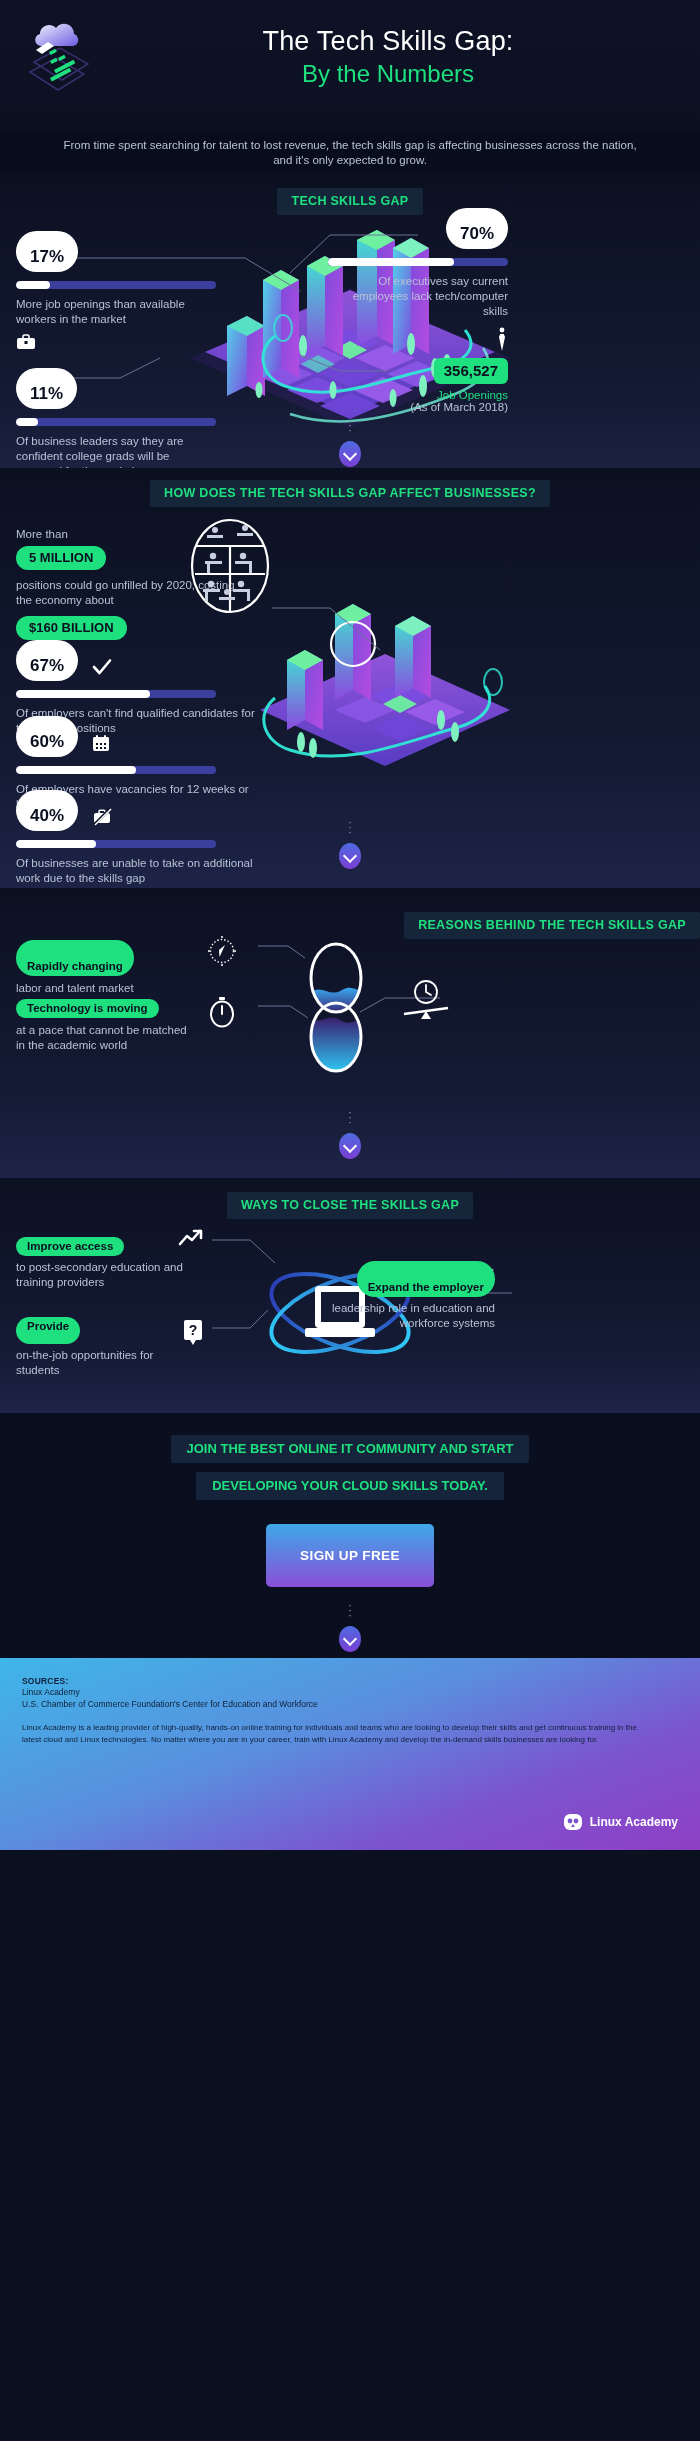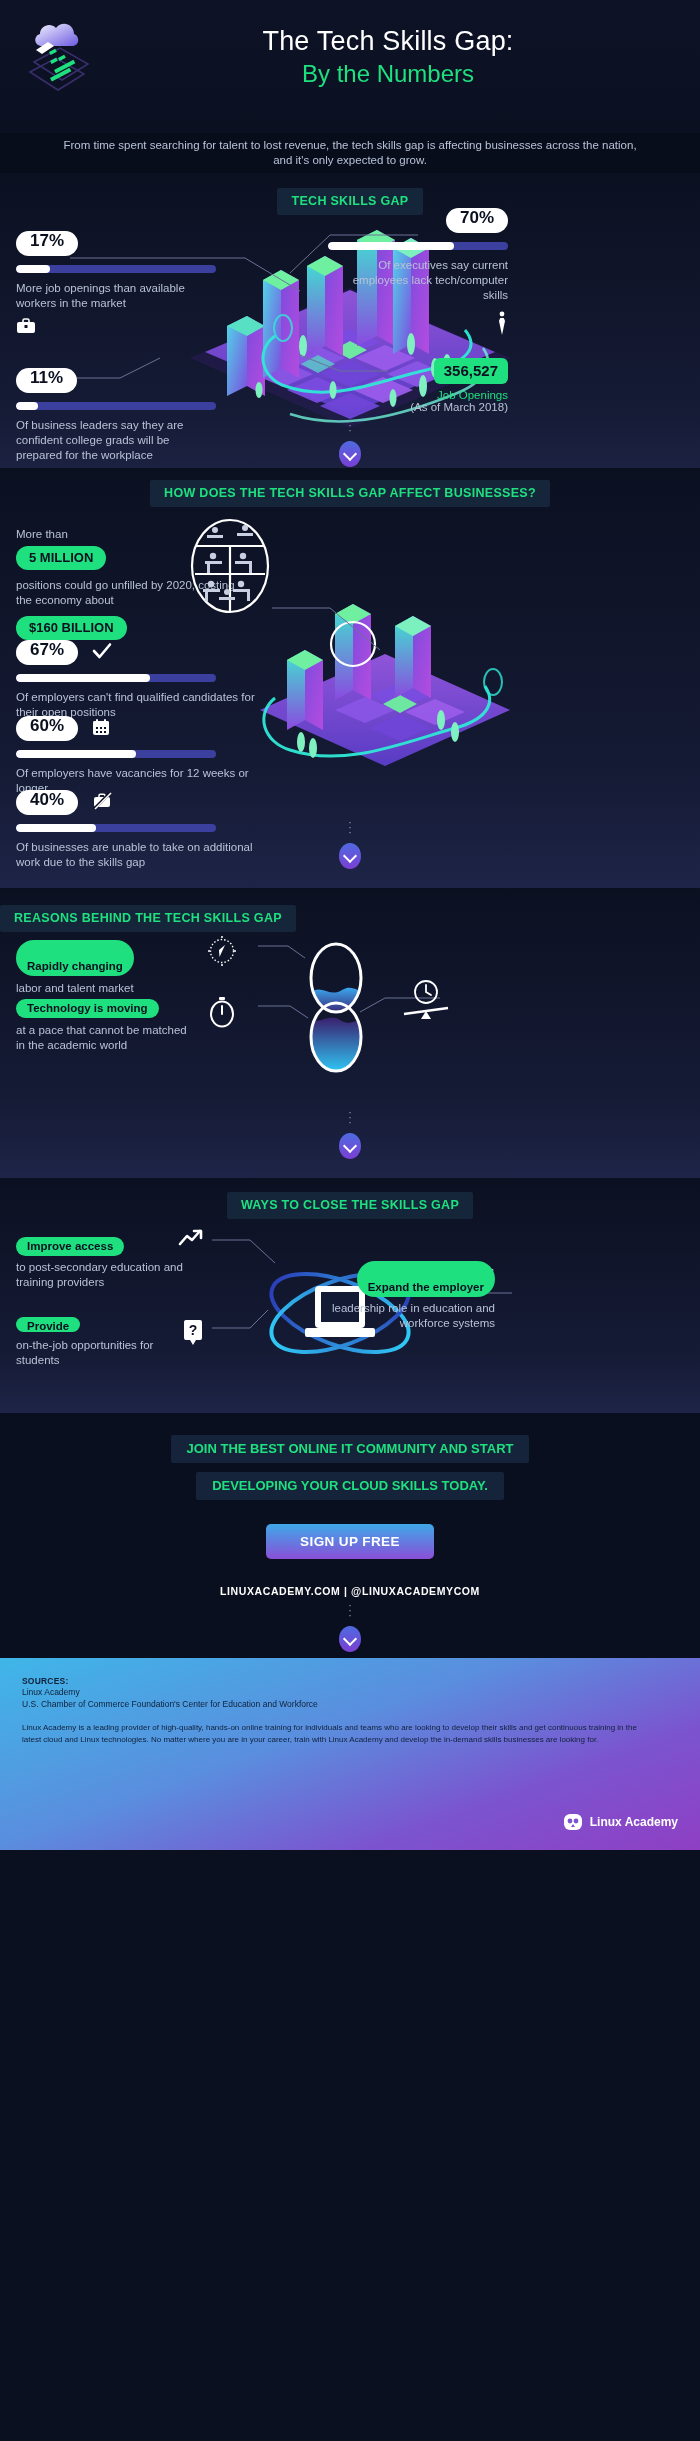--- a/index.html
+++ b/index.html
@@ -13,21 +13,21 @@
   .sect { position:relative; width:700px; }
   .sec-title {
     display:inline-block; background:#16263a; color:#1fe07f;
     font-size:12.5px; font-weight:700; letter-spacing:.3px;
     padding:6px 14px 7px; border-radius:2px;
   }
   .center { text-align:center; }
   .pct-pill {
     display:inline-flex; align-items:center; justify-content:center;
     background:#fff; color:#0b1021; font-weight:800;
-    font-size:17px; border-radius:999px; padding:0 14px 5px; min-width:56px;
+    font-size:17px; border-radius:999px; padding:16px 14px 5px; min-width:56px;
   }
   .bar { height:8px; border-radius:999px; background:#3b3f9e; position:relative; overflow:hidden; }
   .bar > i { position:absolute; left:0; top:0; bottom:0; background:#fff; border-radius:999px; display:block; }
   .stat-desc { font-size:11.5px; line-height:15px; color:#b8c2d6; }
   .green-pill {
     display:inline-block; background:#1fe07f; color:#0b1021;
     font-weight:800; border-radius:999px; padding:4px 13px 5px; font-size:13px;
   }
   .ico { display:inline-block; vertical-align:middle; }
   svg { display:block; }
@@ -87,21 +87,21 @@
   #bigmoney .post { font-size:11.5px; color:#b8c2d6; margin-top:7px; }
   #office-circle { position:absolute; left:185px; top:48px; width:90px; height:100px; }
   #city2 { position:absolute; left:235px; top:112px; width:290px; height:210px; }
   .stat-row { position:absolute; left:16px; width:250px; }
   #st-67 { top:172px; }
   #st-60 { top:248px; }
   #st-40 { top:322px; }
 
   
   #s3 { height:290px; background:linear-gradient(180deg,#0b1021 0%,#151b35 72%,#1d2447 100%); }
-  #s3-title { position:absolute; left:0; right:0; top:17px; text-align:left; }
+  #s3-title { position:absolute; left:0; right:0; top:24px; text-align:right; }
   #hourglass { position:absolute; left:300px; top:52px; width:72px; height:135px; }
   .reason { position:absolute; width:175px; }
   #r1 { left:16px; top:52px; }
   #r2 { left:16px; top:110px; }
   #r3 { left:345px; top:70px; width:165px; text-align:right; }
   .reason .body { font-size:11.5px; line-height:15px; color:#b8c2d6; margin-top:5px; }
 
   
   #s4 { height:235px; background:linear-gradient(180deg,#0b1021 0%,#151b35 75%,#1d2447 100%); }
   #s4-title { position:absolute; left:0; right:0; top:14px; text-align:center; }
@@ -113,21 +113,21 @@
   .way .body { font-size:11.5px; line-height:15px; color:#b8c2d6; margin-top:4px; }
 
   
   #cta { height:190px; background:#0a0f1f; position:relative; }
   .cta-line { display:inline-block; background:#15243a; color:#1fe07f;
     font-size:13px; font-weight:700; padding:6px 16px 7px; border-radius:2px; }
   #signup {
     display:inline-block; border:none; cursor:pointer;
     background:linear-gradient(180deg,#3ea8e8 0%,#8a4fd8 100%);
     color:#fff; font-weight:800; font-size:13.5px; letter-spacing:.4px;
-    padding:10px 34px; border-radius:5px;
+    padding:24px 34px; border-radius:5px;
   }
   #handles { font-size:10.5px; font-weight:800; letter-spacing:.6px; color:#fff; }
 
   
   #foot-div { height:55px; background:#0a0f1f; position:relative; }
   #footer {
     height:192px; position:relative;
     background:linear-gradient(160deg,#3fb6e8 0%,#5a8ede 42%,#7b54cf 72%,#8f3fc4 100%);
     color:#10203a; padding:18px 22px;
   }
@@ -620,21 +620,21 @@
         <path d="M6 9.5V14c0 1.8 3.2 3 7 3s7-1.2 7-3V9.5" fill="none" stroke="#fff" stroke-width="1.6"></path>
         <path d="M3 7.6v6" stroke="#fff" stroke-width="1.5"></path>
       </svg>
   </span>
 
   <div class="way" id="w1">
     <span class="green-pill" style="font-size:11.5px;padding:3px 11px 4px">Improve access</span>
     <div class="body">to post-secondary education and training providers</div>
   </div>
   <div class="way" id="w2">
-    <span class="green-pill" style="font-size:11.5px;padding:3px 11px 0">Provide</span>
+    <span class="green-pill" style="font-size:11.5px;padding:3px 11px 12px">Provide</span>
     <div class="body">on-the-job opportunities for students</div>
   </div>
   <div class="way" id="w3">
     <span class="green-pill" style="font-size:11.5px;padding:20px 11px 4px">Expand the employer</span>
     <div class="body">leadership role in education and workforce systems</div>
   </div>
 </div>
 
 <div id="cta">
   <div class="center" style="padding-top:22px">

